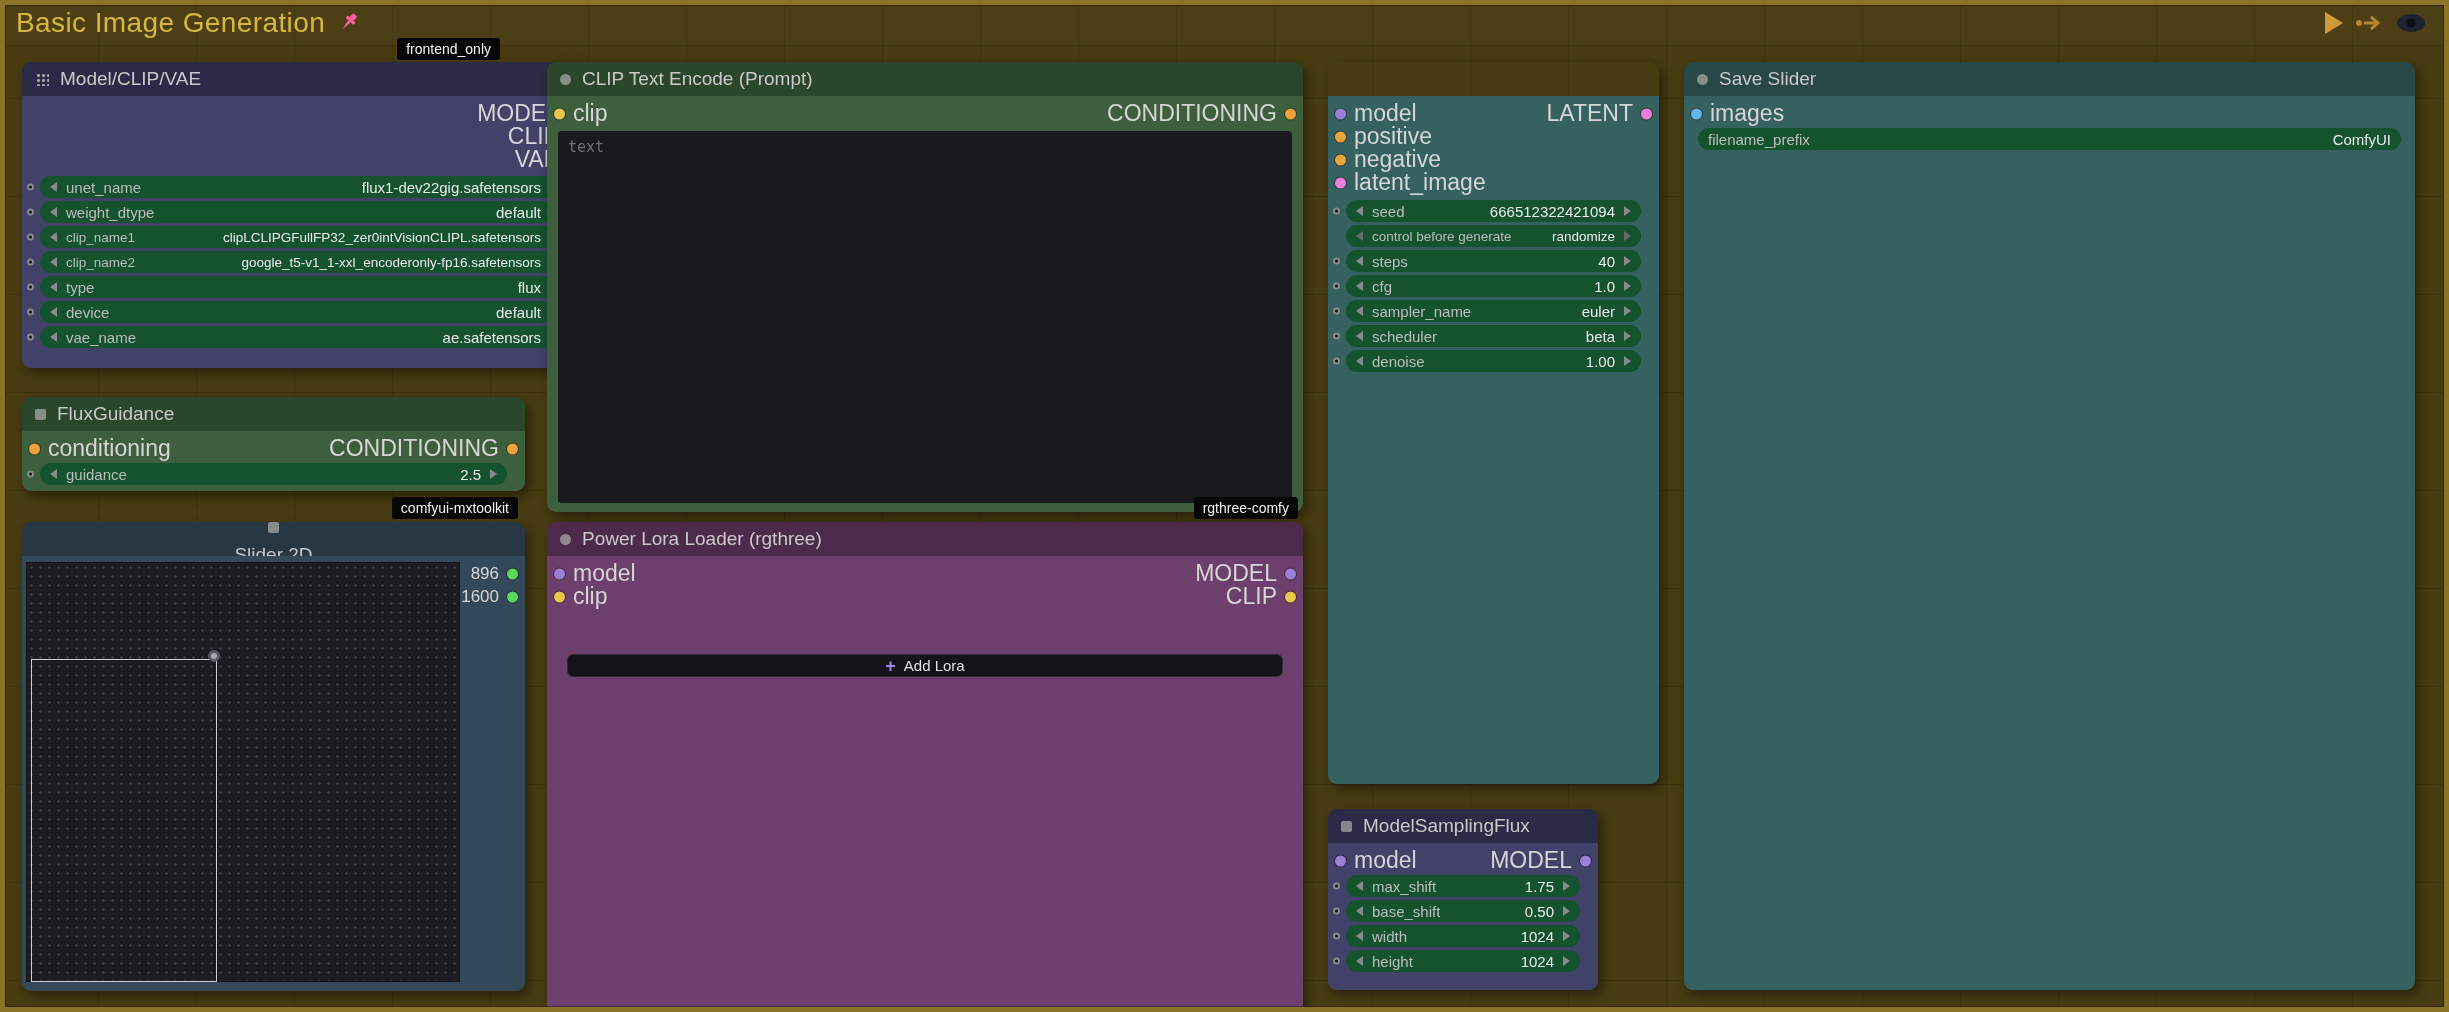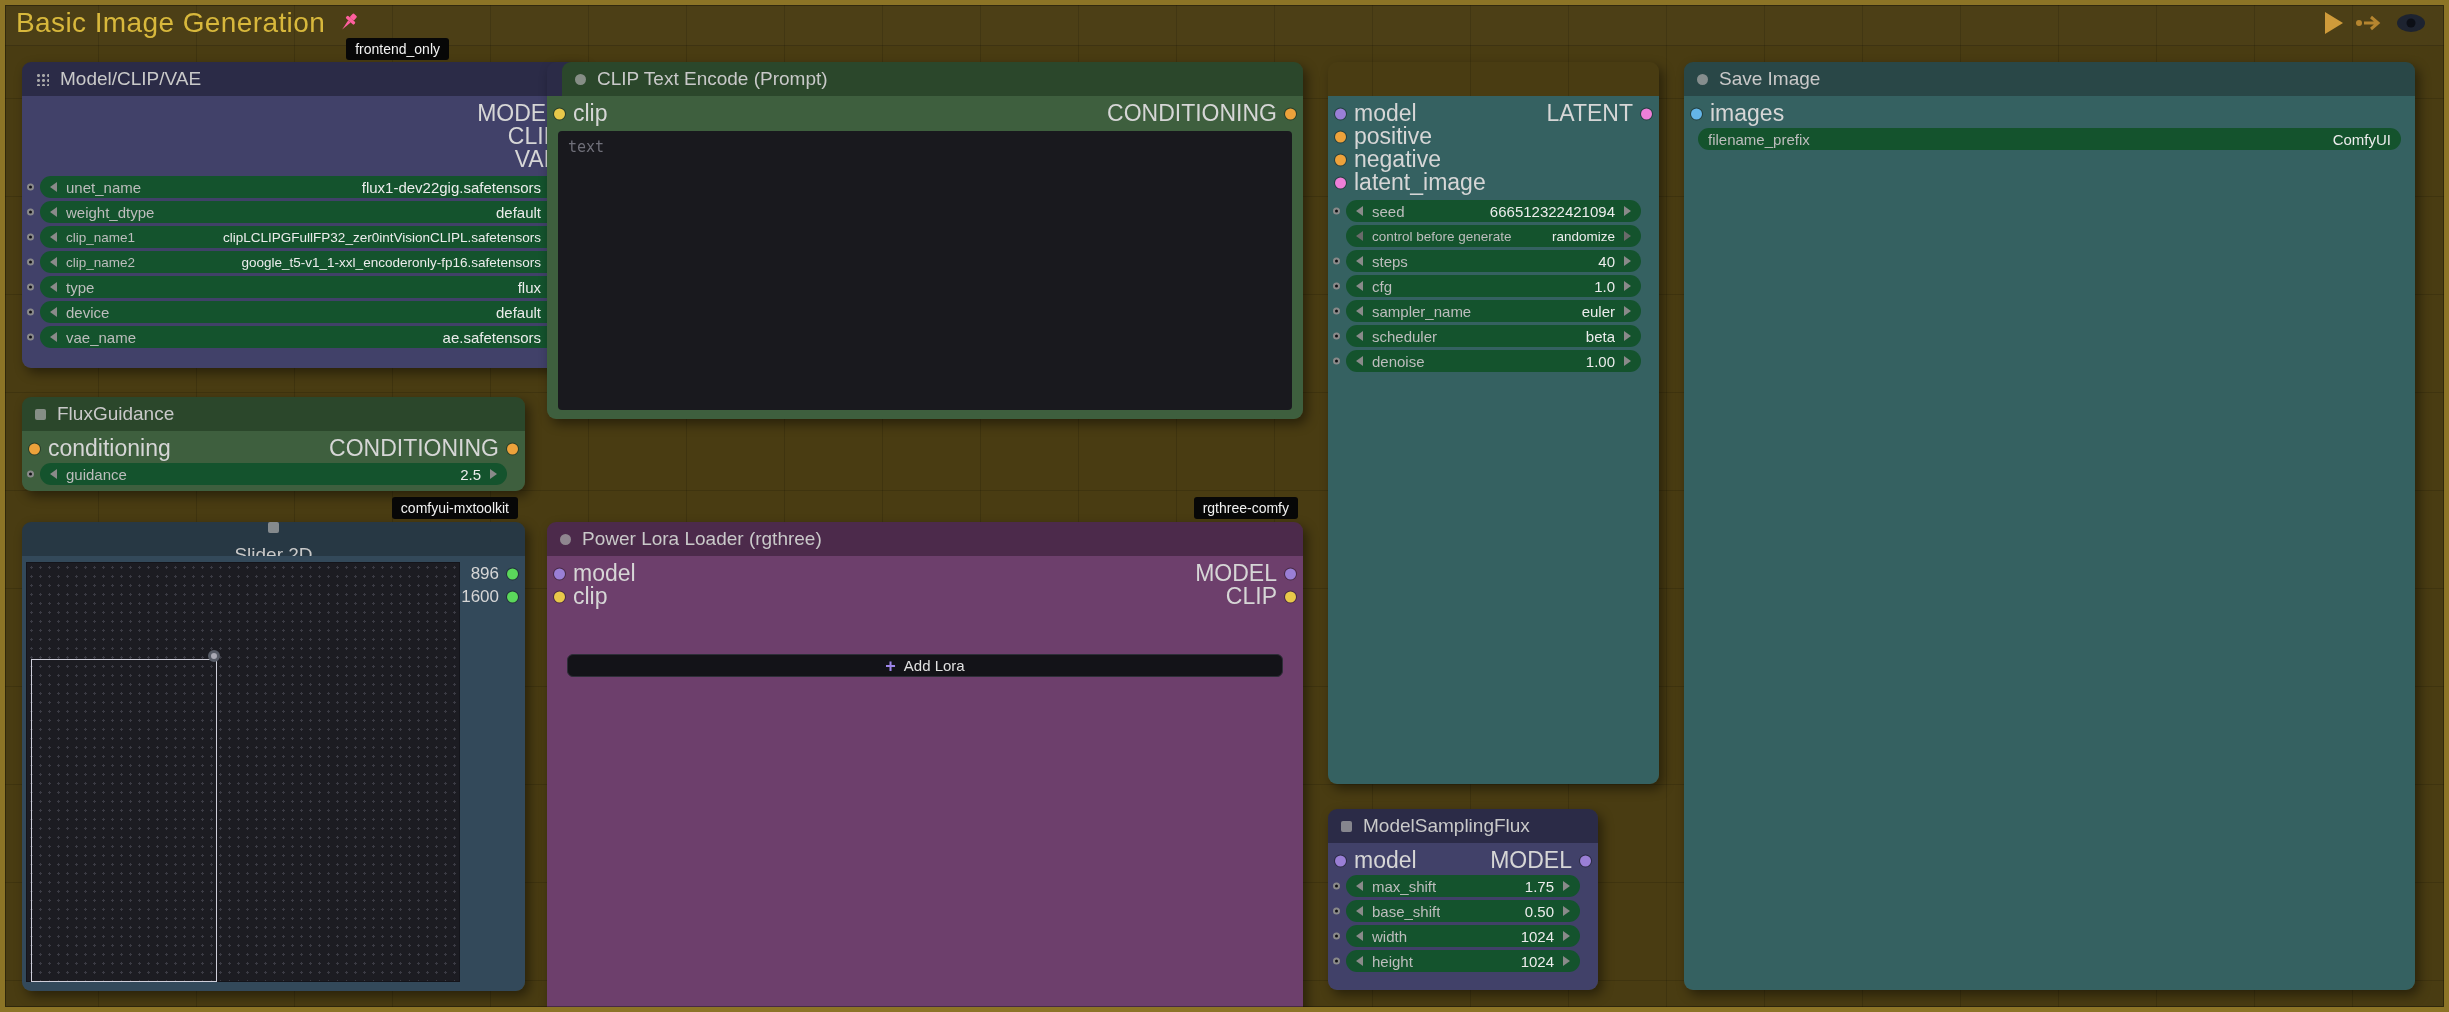--- a/index.html
+++ b/index.html
@@ -83,21 +83,21 @@
       <circle cx="4" cy="10" r="3" fill="#b5852f"></circle>
       <path d="M9 10 H21 M16 4 L23 10 L16 16" stroke="#b5852f" stroke-width="3" fill="none"></path>
     </svg>
     <svg width="32" height="22" viewBox="0 0 32 22">
       <ellipse cx="16" cy="11" rx="14" ry="9" fill="#1d2330"></ellipse>
       <circle cx="16" cy="11" r="4.5" fill="#0c0f16"></circle>
     </svg>
   </div>
 </div>
 
-<div class="badge" style="top:38px; right:2000px;margin-left:36px;">frontend_only</div>
+<div class="badge" style="top:38px; right:1949px;margin-left:36px;">frontend_only</div>
 <div class="badge" style="top:497px; right:1931px;">comfyui-mxtoolkit</div>
 <div class="badge" style="top:497px; right:1151px;">rgthree-comfy</div>
 
 <div class="node theme-purple" style="left:22px; top:62px; width:563px; height:306px;">
   <div class="nheader">
     <span class="hicon grid"></span>
     <span>Model/CLIP/VAE</span>
   </div>
   <div class="nbody">
     <div class="prow">
@@ -205,21 +205,21 @@
       <span>1600</span>
       <span class="pin out" style="background: rgb(91, 215, 91);"></span>
     </div>
     <div class="slider-grid">
       <div class="slider-rect"></div>
       <span class="slider-handle"></span>
     </div>
   </div>
 </div>
 
-<div class="node theme-green" style="left:547px; top:62px; width:756px; height:357px;padding-left:15px;">
+<div class="node theme-green" style="left:547px; top:62px; width:756px; height:450px;">
   <div class="nheader">
     <span class="hicon circle"></span>
     <span>CLIP Text Encode (Prompt)</span>
   </div>
   <div class="nbody">
     <div class="prow">
       <span class="pin in" style="background: rgb(232, 200, 74);"></span>
       <span>clip</span>
       <span class="grow"></span>
       <span>CONDITIONING</span>
@@ -369,21 +369,21 @@
       <span class="wlabel">height</span>
       <span class="val">1024</span>
       <span class="warrow right"></span>
     </div>
   </div>
 </div>
 
 <div class="node theme-teal" style="left:1684px; top:62px; width:731px; height:928px;">
   <div class="nheader">
     <span class="hicon circle"></span>
-    <span>Save Image</span>
+    <span>Save Slider</span>
   </div>
   <div class="nbody">
     <div class="prow">
       <span class="pin in" style="background: rgb(100, 181, 232);"></span>
       <span>images</span>
     </div>
     <div class="widget" style="margin:3px 14px;">
       <span class="wlabel">filename_prefix</span>
       <span class="val">ComfyUI</span>
     </div>

